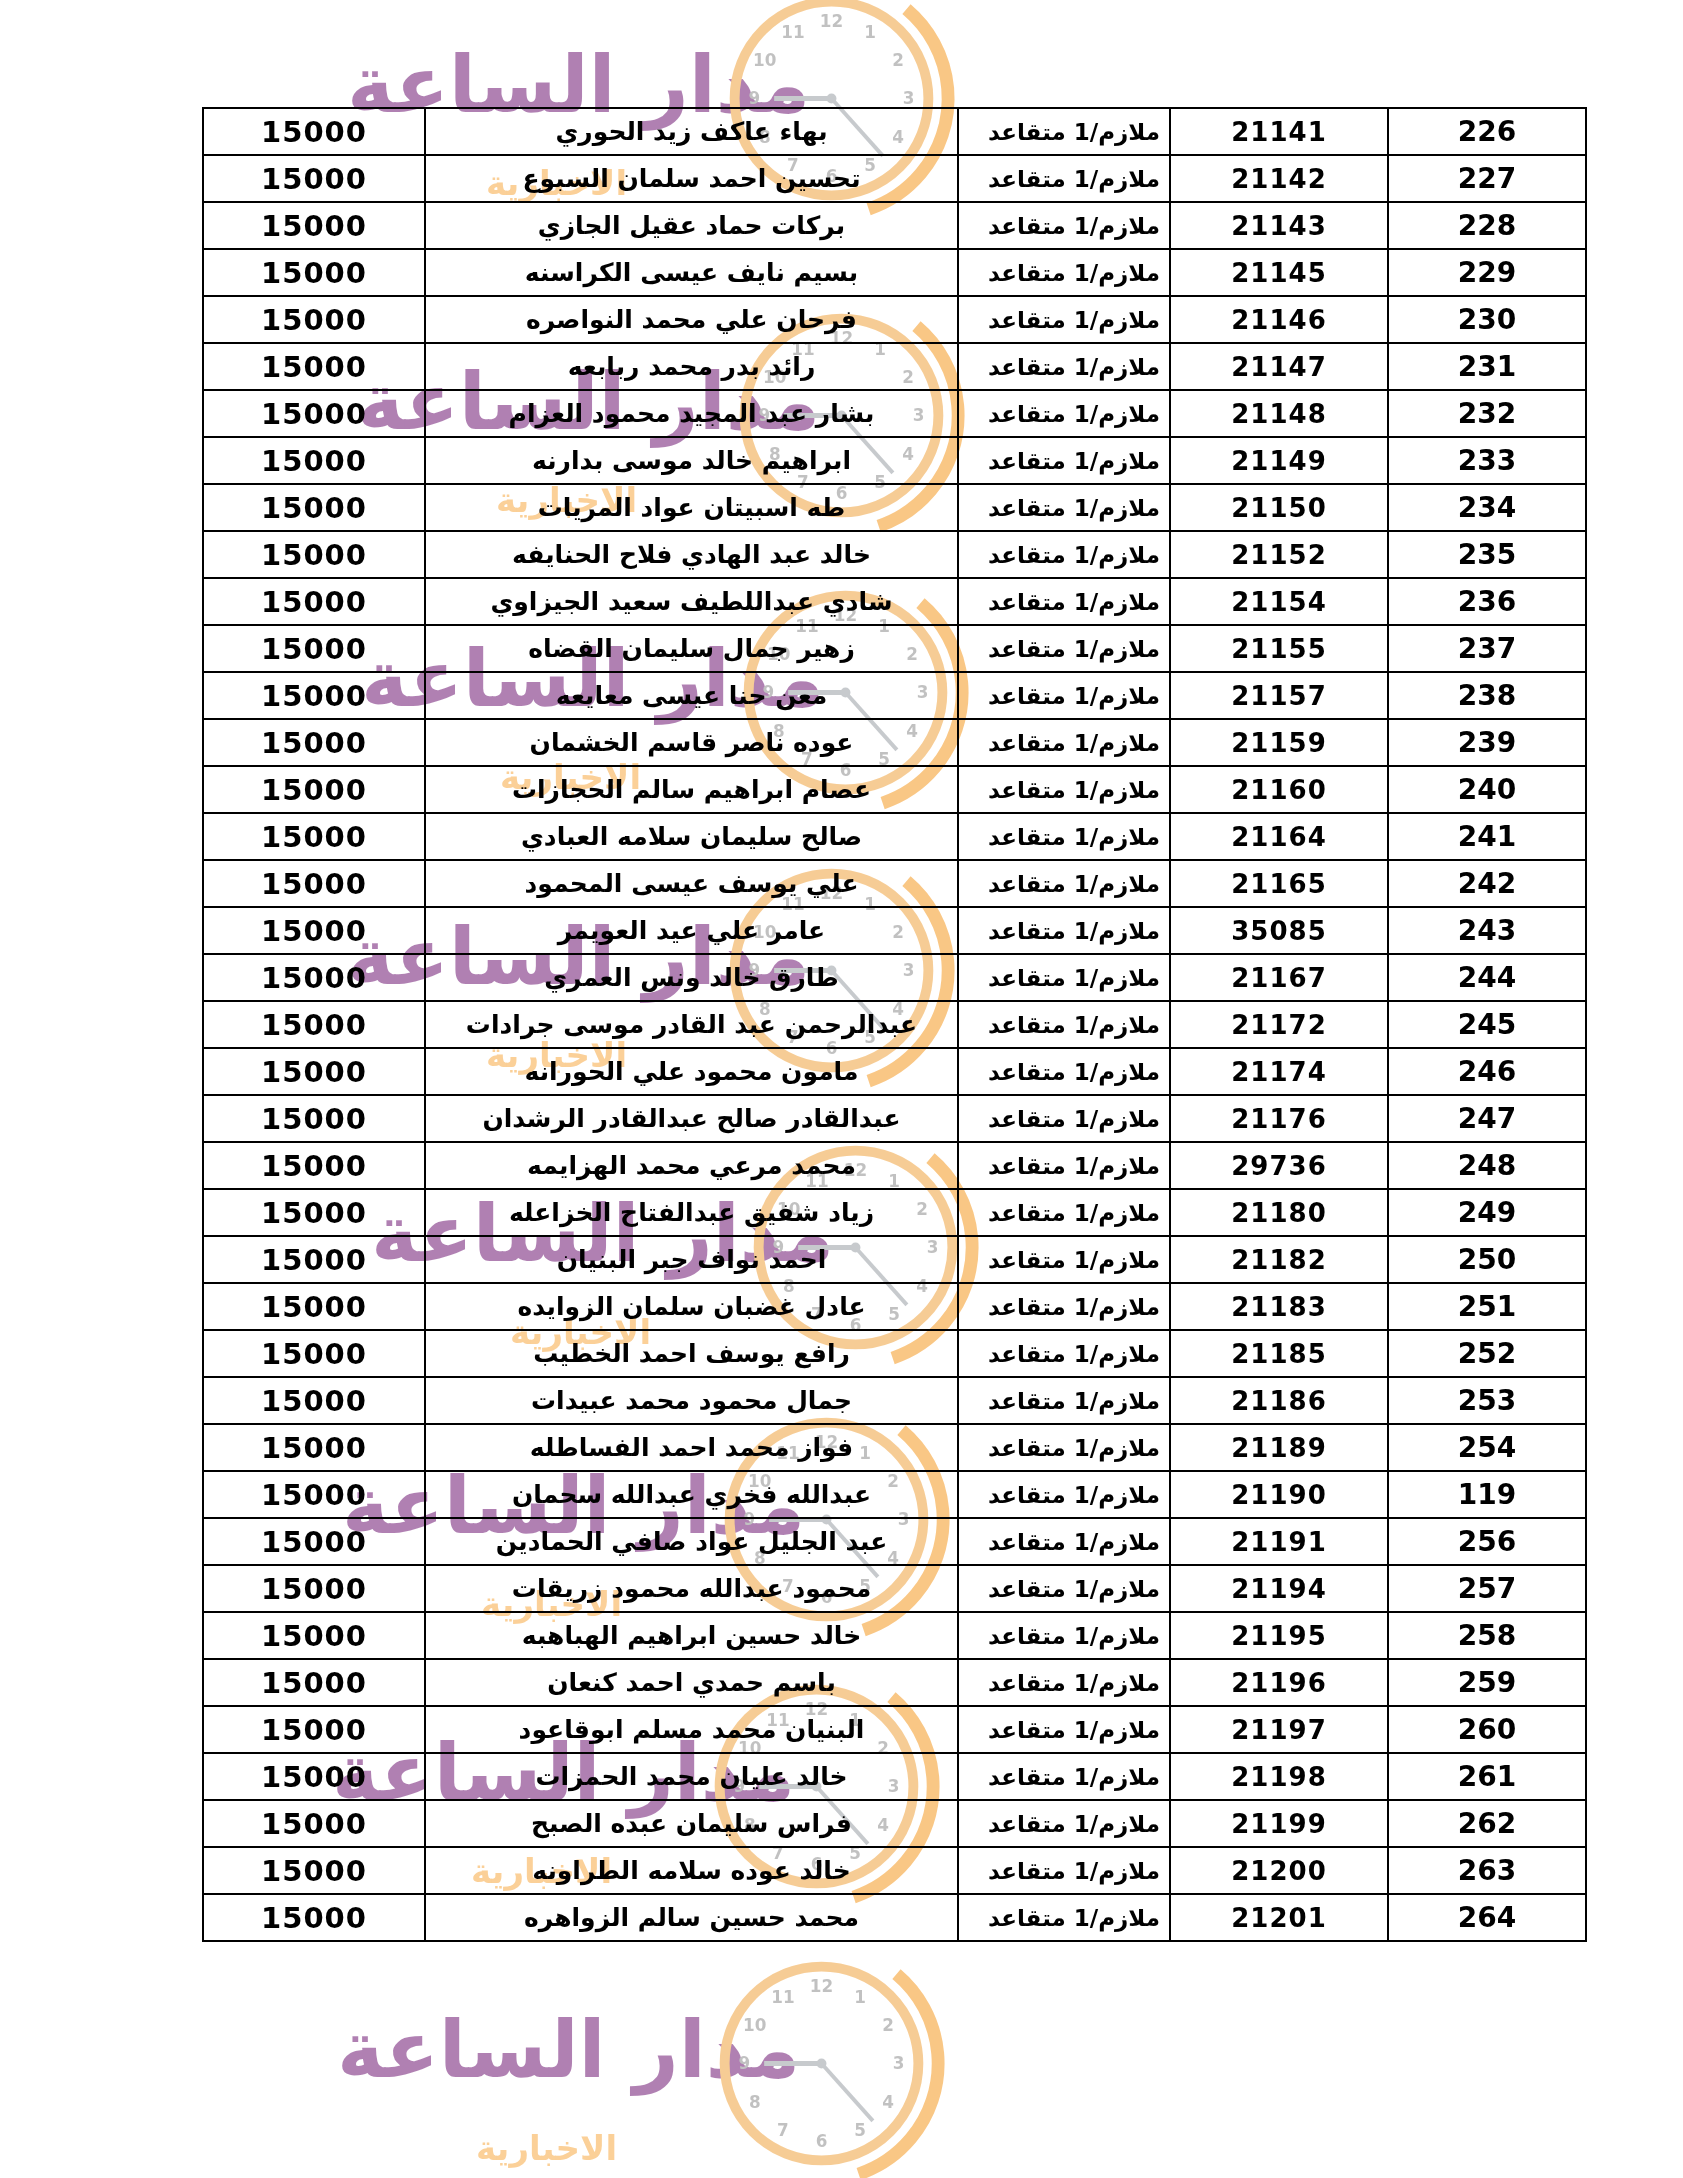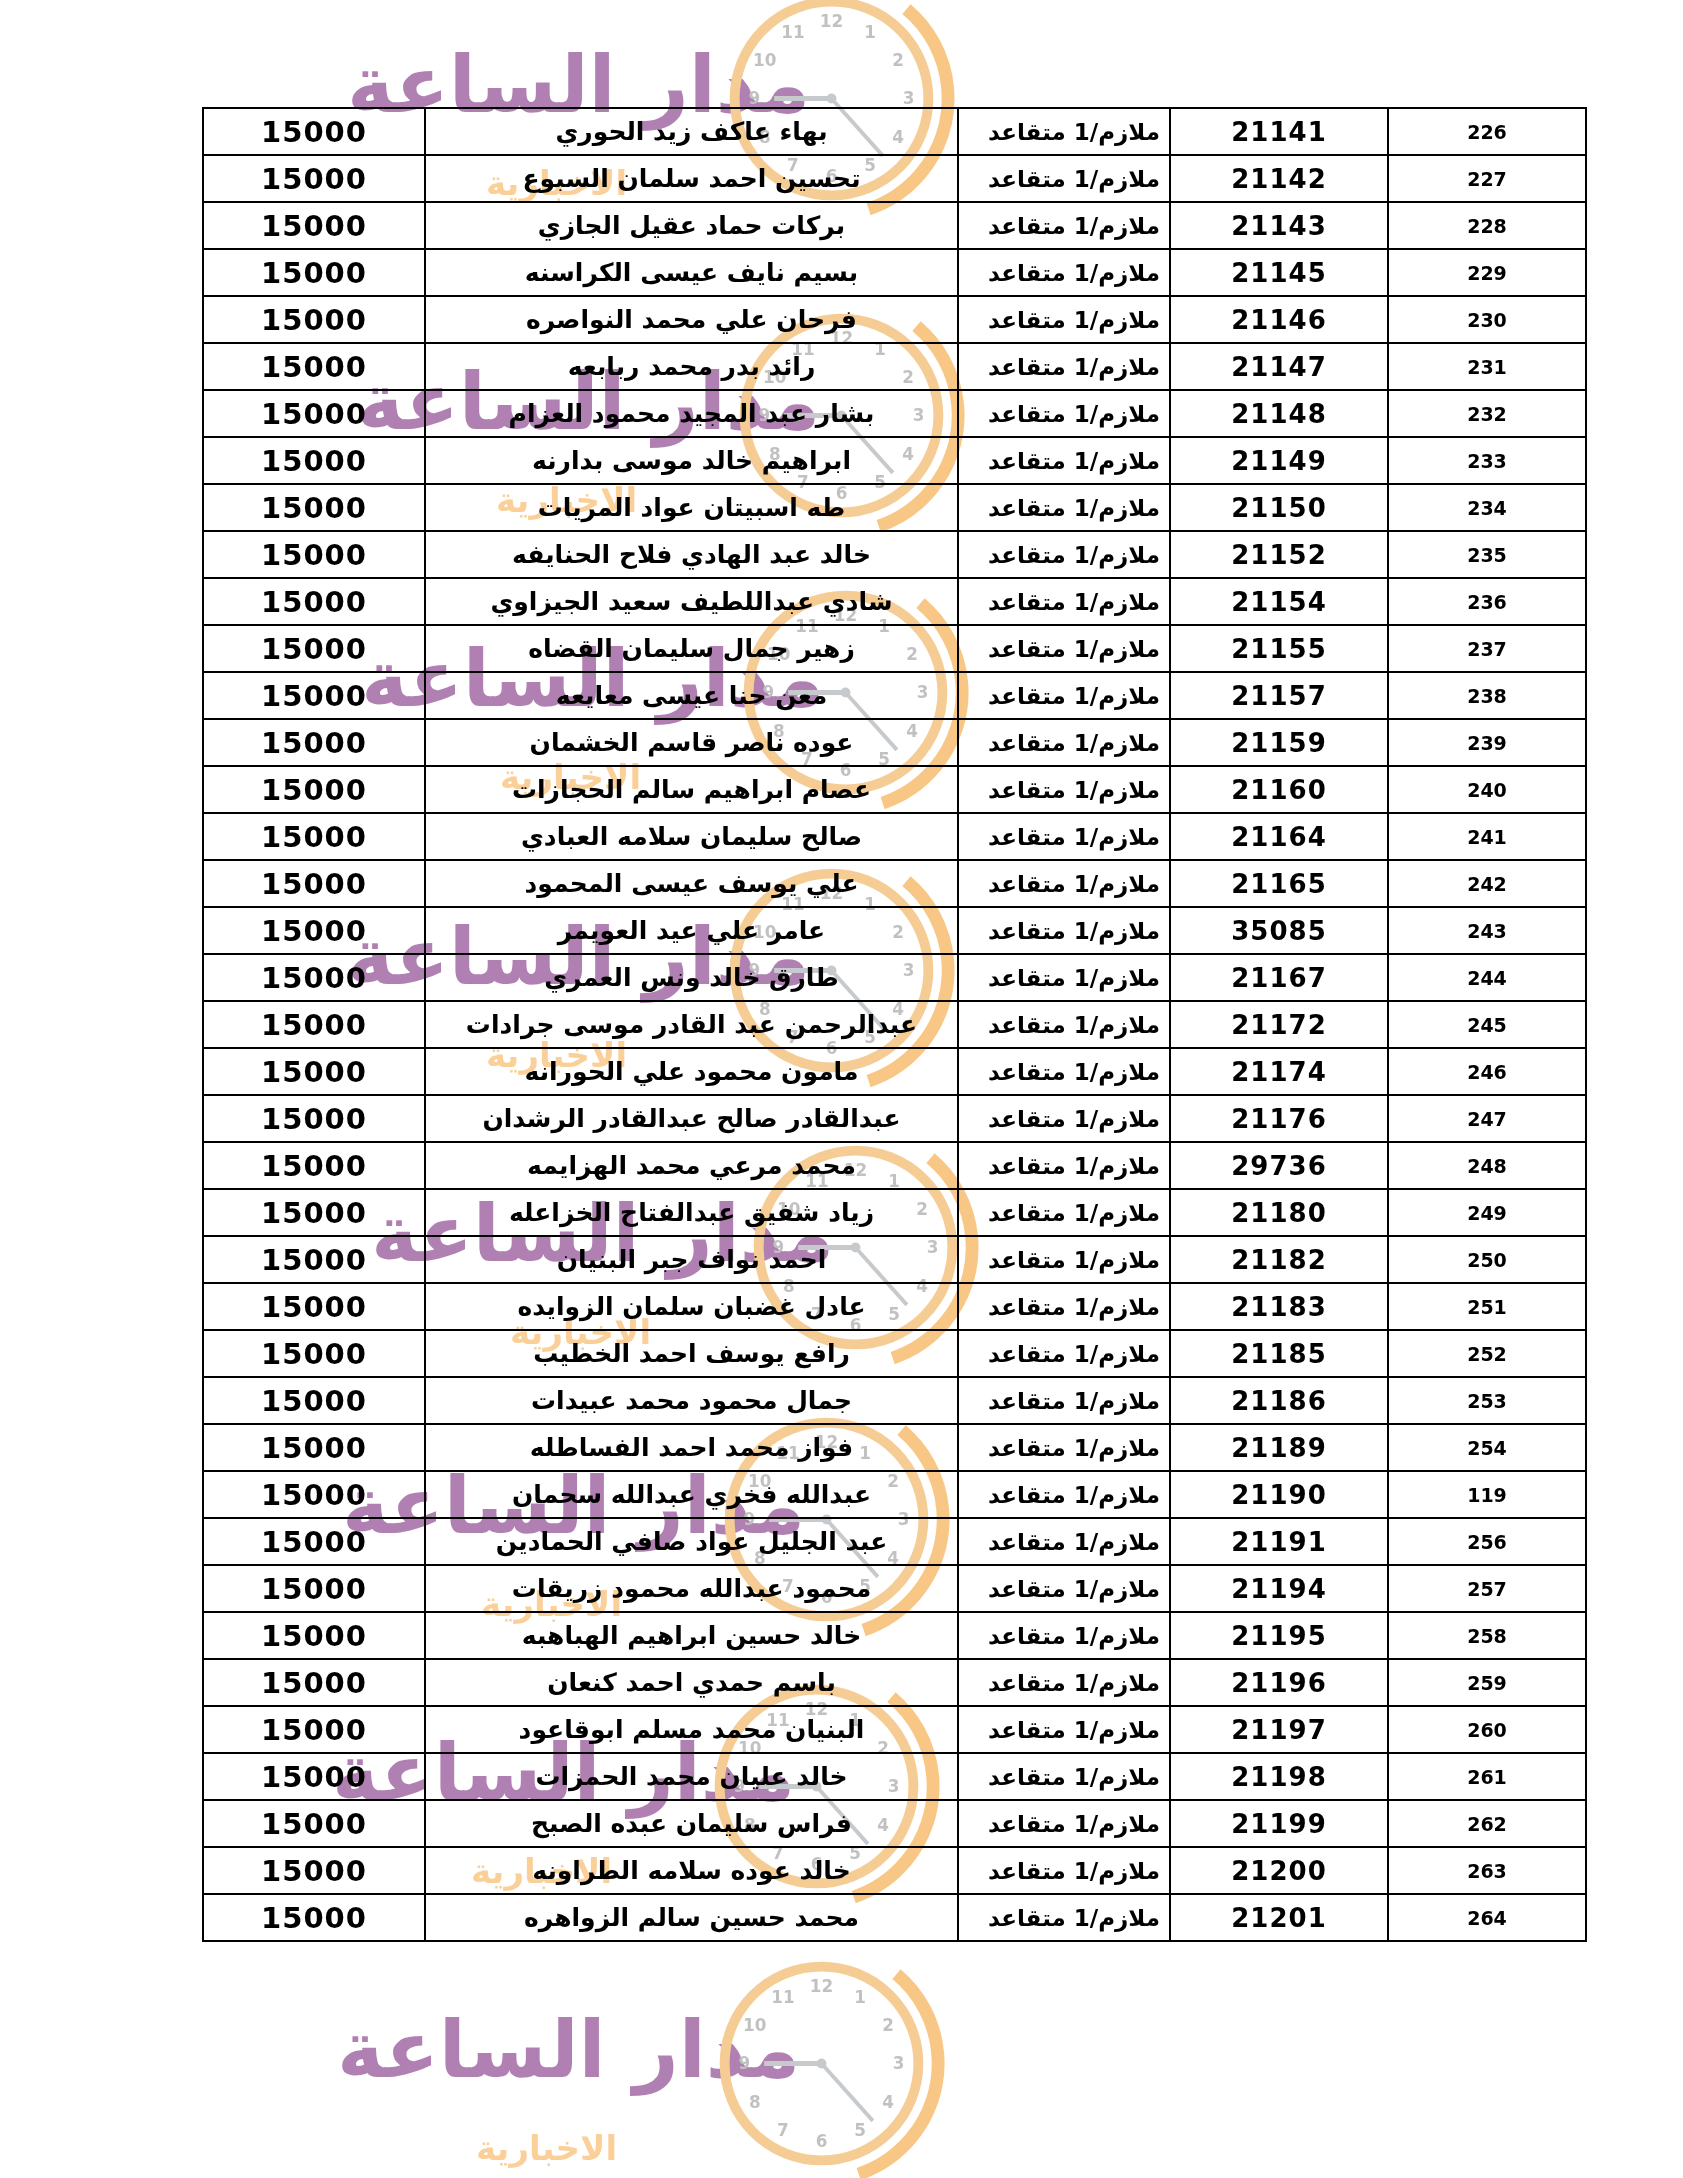--- a/index.html
+++ b/index.html
@@ -65,21 +65,21 @@
     vertical-align:middle;
     font-weight:bold;
     color:#000000;
     background:transparent;
     overflow:hidden;
     white-space:nowrap;
   }
   td.no {
     background:var(--blue, #4a77c4);
     color:#ffffff;
-    font-size:19px;
+    font-size:28px;
     border-color:#ffffff #ffffff #ffffff #000000; 
   }
   td.id     { font-size:26px; letter-spacing:1px; }
   td.rank   { font-size:23px;padding-left:20px; }
   td.name   { font-size:25px;margin-top:48px; }
   td.amount { font-size:29px; letter-spacing:1px; }
 </style>
 </head>
 <body>
 

